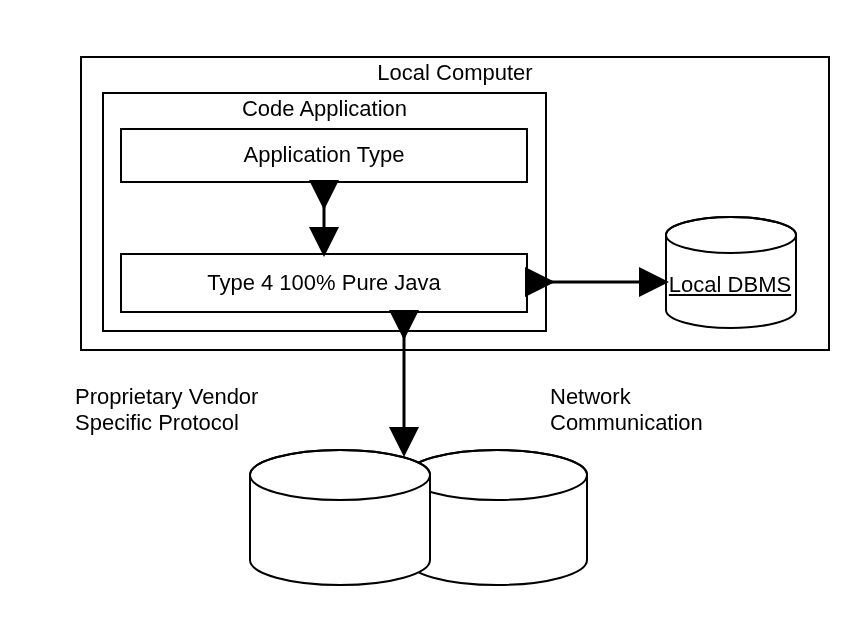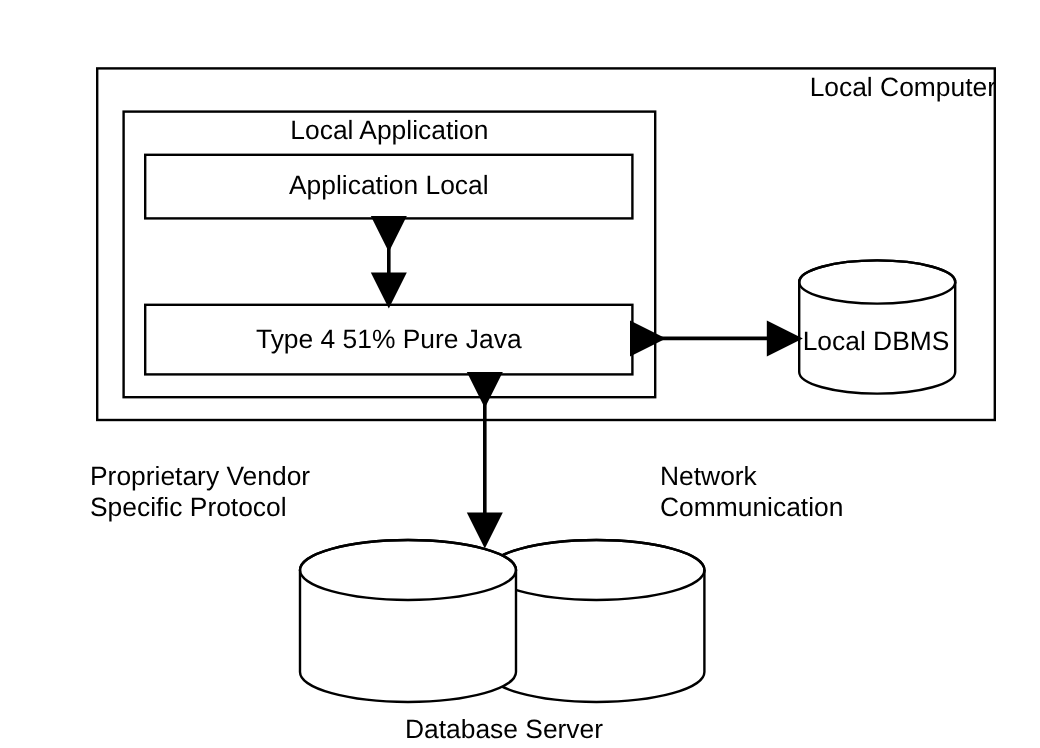--- a/index.html
+++ b/index.html
@@ -37,30 +37,30 @@
     left: 0;
     overflow: visible;
   }
 </style>
 </head>
 <body>
 
 <div class="canvas">
 
   <div class="box" style="left:60px; top:36px; width:750px; height:295px;"></div>
-  <div class="label" style="left:60px; top:40px; width:750px;text-align:right;">Local Computer</div>
+  <div class="label" style="left:60px; top:40px; width:750px;">Local Computer</div>
 
   <div class="box" style="left:82px; top:72px; width:445px; height:240px;"></div>
-  <div class="label" style="left:82px; top:76px; width:445px;">Local Application</div>
+  <div class="label" style="left:82px; top:76px; width:445px;">Code Application</div>
 
   <div class="box" style="left:100px; top:108px; width:408px; height:55px;"></div>
-  <div class="label" style="left:100px; top:122px; width:408px;">Application Local</div>
+  <div class="label" style="left:100px; top:122px; width:408px;">Application Type</div>
 
   <div class="box" style="left:100px; top:233px; width:408px; height:60px;"></div>
-  <div class="label" style="left:100px; top:250px; width:408px;">Type 4 51% Pure Java</div>
+  <div class="label" style="left:100px; top:250px; width:408px;">Type 4 100% Pure Java</div>
 
   <svg width="867" height="623">
     <defs>
       <marker id="arrowhead" markerWidth="12" markerHeight="12" refX="6" refY="6" orient="auto">
         <path d="M1,1 L11,6 L1,11 Z" fill="#000"></path>
       </marker>
     </defs>
 
     <g>
       <ellipse cx="711" cy="215" rx="65" ry="18" fill="#fff" stroke="#000" stroke-width="2"></ellipse>
@@ -79,21 +79,20 @@
       <ellipse cx="320" cy="455" rx="90" ry="25" fill="none" stroke="#000" stroke-width="2"></ellipse>
     </g>
 
     <line x1="304" y1="175" x2="304" y2="222" stroke="#000" stroke-width="3" marker-start="url(#arrowhead)" marker-end="url(#arrowhead)"></line>
 
     <line x1="520" y1="262" x2="634" y2="262" stroke="#000" stroke-width="3" marker-start="url(#arrowhead)" marker-end="url(#arrowhead)"></line>
 
     <line x1="384" y1="305" x2="384" y2="422" stroke="#000" stroke-width="3" marker-start="url(#arrowhead)" marker-end="url(#arrowhead)"></line>
   </svg>
 
-  <div class="label" style="left:635px; top:252px; width:150px;">Local DBMS</div>
+  <div class="label" style="left:635px; top:252px; width:150px;text-decoration:underline;">Local DBMS</div>
 
   <div class="label multi" style="left:55px; top:340px; width:240px; text-align:left;">Proprietary Vendor<br>Specific Protocol</div>
 
   <div class="label multi" style="left:530px; top:340px; width:230px; text-align:left;">Network<br>Communication</div>
 
-  <div class="label" style="left:285px; top:575px; width:230px;">Database Server</div>
 
 </div>
 
 </body></html>

